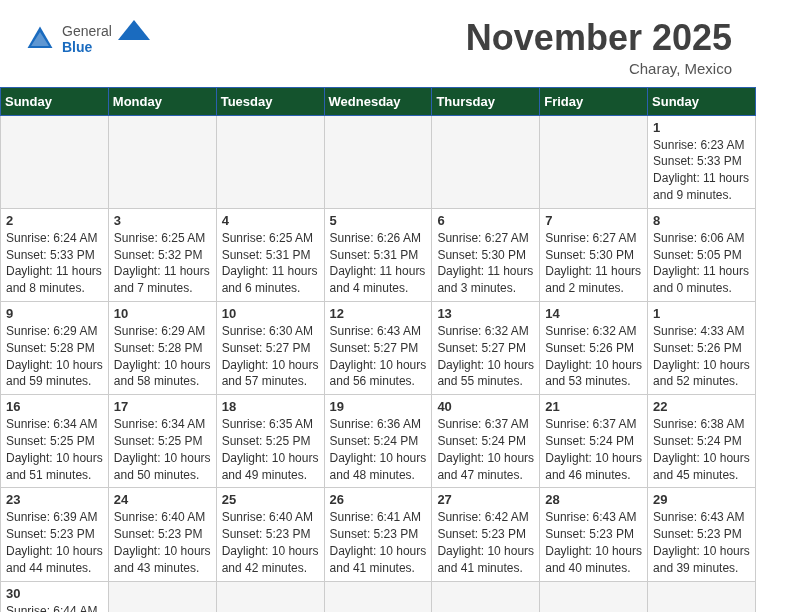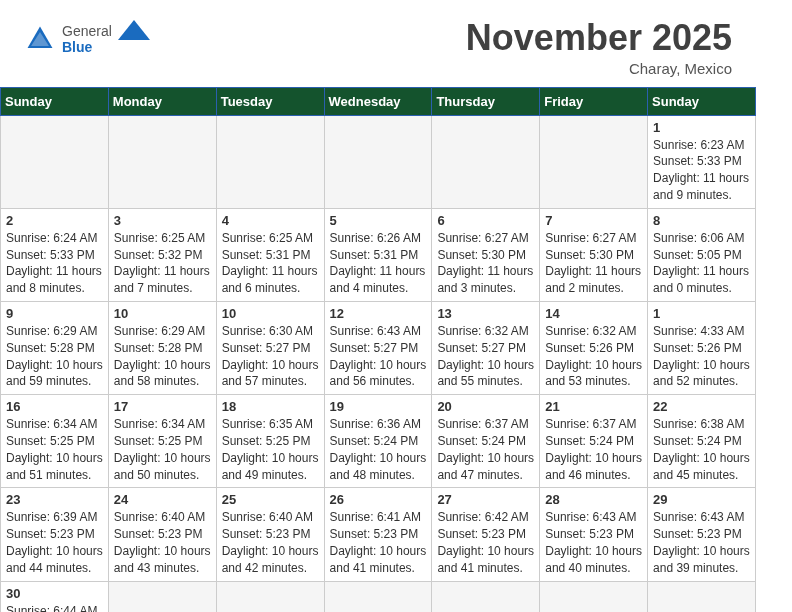--- a/index.html
+++ b/index.html
@@ -214,21 +214,21 @@
         </td>
         <td>
           <span class="day-number">18</span>
           <div class="day-info">Sunrise: <span>6:35 AM</span><br>Sunset: <span>5:25 PM</span><br>Daylight: <span>10 hours and 49 minutes.</span></div>
         </td>
         <td>
           <span class="day-number">19</span>
           <div class="day-info">Sunrise: <span>6:36 AM</span><br>Sunset: <span>5:24 PM</span><br>Daylight: <span>10 hours and 48 minutes.</span></div>
         </td>
         <td>
-          <span class="day-number">20</span>
+          <span class="day-number">40</span>
           <div class="day-info">Sunrise: <span>6:37 AM</span><br>Sunset: <span>5:24 PM</span><br>Daylight: <span>10 hours and 47 minutes.</span></div>
         </td>
         <td>
           <span class="day-number">21</span>
           <div class="day-info">Sunrise: <span>6:37 AM</span><br>Sunset: <span>5:24 PM</span><br>Daylight: <span>10 hours and 46 minutes.</span></div>
         </td>
         <td>
           <span class="day-number">22</span>
           <div class="day-info">Sunrise: <span>6:38 AM</span><br>Sunset: <span>5:24 PM</span><br>Daylight: <span>10 hours and 45 minutes.</span></div>
         </td>

